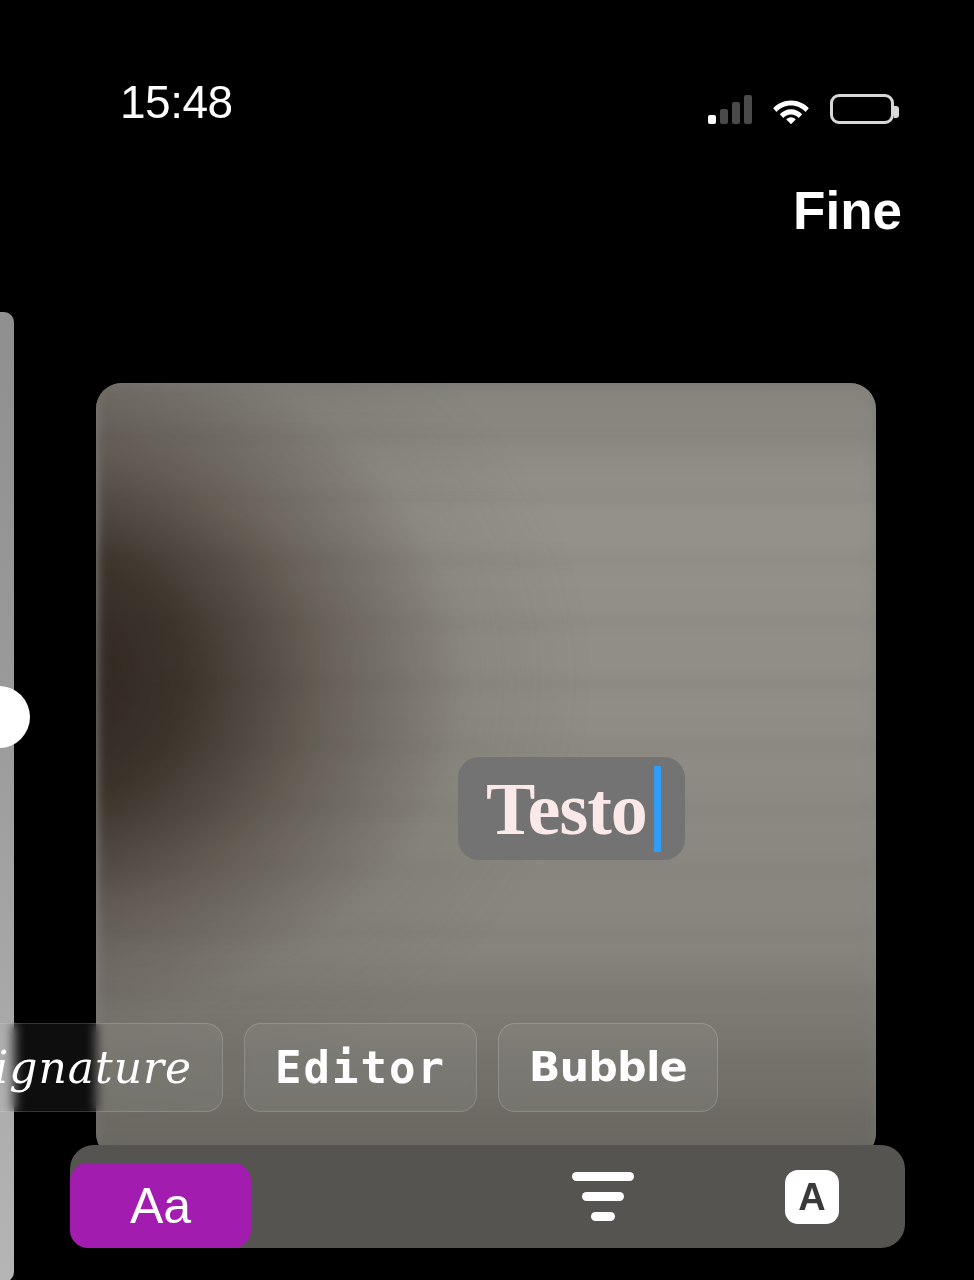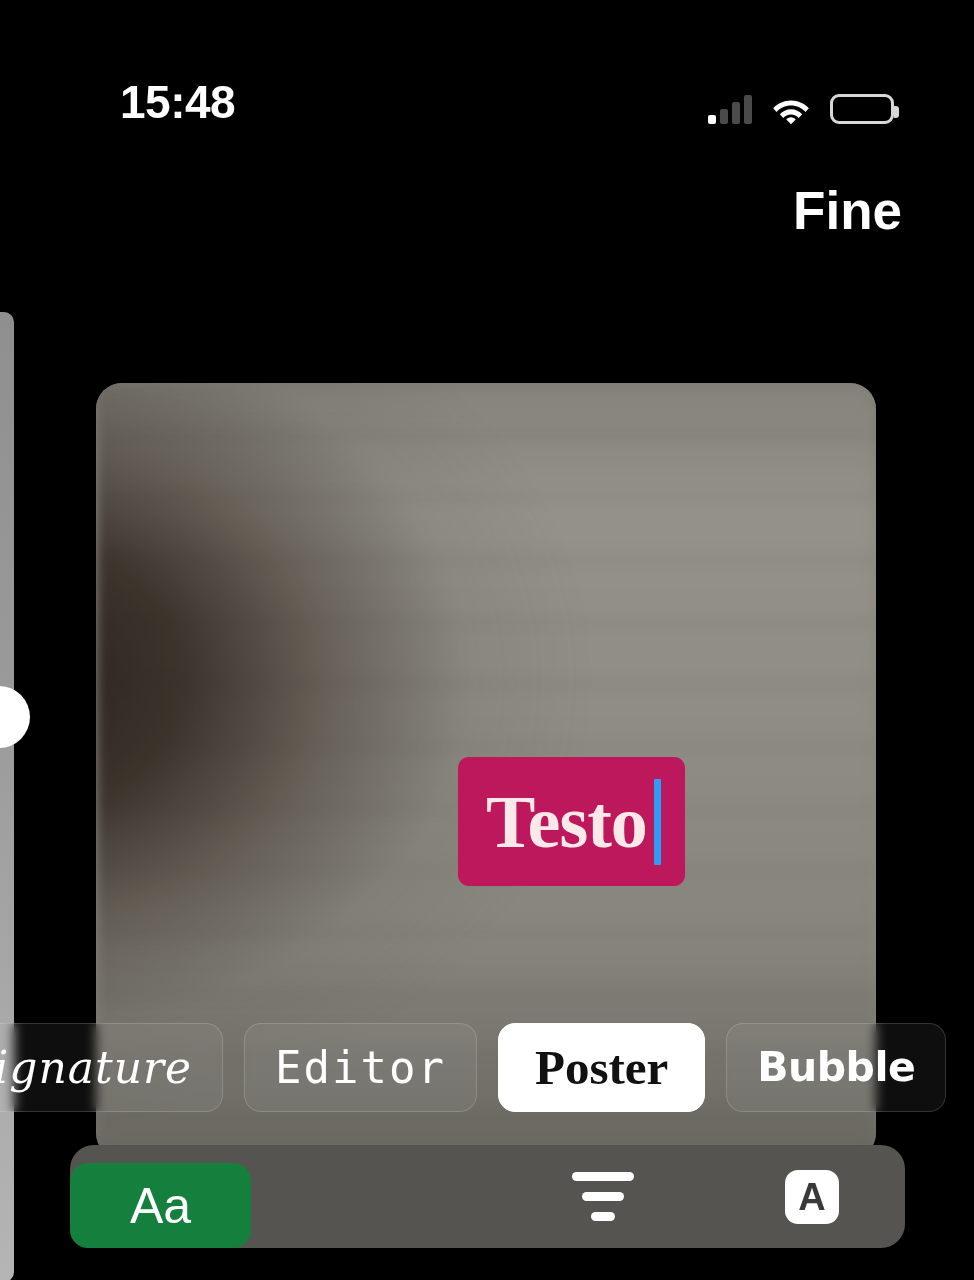--- a/index.html
+++ b/index.html
@@ -16,21 +16,21 @@
     overflow:hidden;
   }
 
   
   #status-bar {
     position:absolute; left:0; top:30px;
     width:974px; height:90px;
   }
   #status-time {
     position:absolute; left:120px; top:48px;
-    font-size:46px; font-weight:700; color:#fff;
+    font-size:46px; font-weight:400; color:#fff;
     letter-spacing:-0.5px; line-height:48px;
   }
   #status-icons {
     position:absolute; right:80px; top:54px;
     display:flex; align-items:flex-end; gap:20px; height:40px;
   }
   .cell-bars { display:flex; align-items:flex-end; gap:4px; height:30px; }
   .cell-bars i { display:block; width:8px; border-radius:2px; }
   .cell-bars i:nth-child(1){ height:9px;  background:#ffffff; }
   .cell-bars i:nth-child(2){ height:15px; background:#4a4a4a; }
@@ -103,23 +103,23 @@
     background:linear-gradient(180deg,
       rgba(0,0,0,0.12) 0%,
       rgba(0,0,0,0.0) 16%,
       rgba(0,0,0,0.0) 72%,
       rgba(0,0,0,0.18) 100%);
   }
 
   
   #text-overlay {
     position:absolute; left:458px; top:757px;
-    height:129px; min-width:120px;
-    background:#be185d;
-    border-radius:11px;
+    height:103px; min-width:120px;
+    background:#737373;
+    border-radius:21px;
     display:flex; align-items:center;
     padding:0 24px 0 28px;
     cursor:text;
   }
   #text-overlay-value {
     font-family:"Liberation Serif", serif;
     font-weight:700; font-size:74px; line-height:74px;
     color:#FBE9E9; letter-spacing:-1px;
     white-space:nowrap;
   }
@@ -153,21 +153,21 @@
     color:#111;
   }
   #chip-signature {
     margin-left:-68px;
     font-family:"DejaVu Serif", serif;
     font-style:italic; font-size:44px; font-weight:400;
     letter-spacing:1px;
   }
   #chip-editor {
     font-family:"DejaVu Sans Mono", monospace;
-    font-size:44px; font-weight:400; letter-spacing:2px;
+    font-size:44px; font-weight:700; letter-spacing:2px;
   }
   #chip-poster {
     font-family:"Liberation Serif", serif;
     font-size:49px; font-weight:700; letter-spacing:0px;
     padding:0 36px;
   }
   #chip-bubble {
     font-family:"DejaVu Sans", sans-serif;
     font-size:41px; font-weight:700; letter-spacing:-0.5px;
   }
@@ -178,21 +178,21 @@
     width:835px; height:103px;
     background:#565450;
     border-radius:24px;
     display:flex; align-items:center;
   }
   #tool-font-button {
     position:absolute; left:0px; top:0px;
     width:181px; height:85px; margin:9px 0 0 0;
     left:0; top:0;
     transform:translate(0,9px);
-    background:#15803d;
+    background:#a21caf;
     border-radius:18px;
     display:flex; align-items:center; justify-content:center;
     cursor:pointer;
   }
   #tool-font-label {
     font-size:50px; font-weight:400; color:#fff; line-height:50px;
   }
   #tool-align-button {
     position:absolute; left:498px;
     width:70px; height:60px;
@@ -254,21 +254,20 @@
   </div>
 
   <div id="text-overlay">
     <span id="text-overlay-value">Testo</span>
     <span id="text-cursor"></span>
   </div>
 
   <div id="style-chips">
     <div class="chip" id="chip-signature">Signature</div>
     <div class="chip" id="chip-editor">Editor</div>
-    <div class="chip selected" id="chip-poster">Poster</div>
     <div class="chip" id="chip-bubble">Bubble</div>
 
   </div>
 
   <div id="format-toolbar">
     <div id="tool-font-button">
       <span id="tool-font-label">Aa</span>
     </div>
 
     <div id="tool-align-button">

